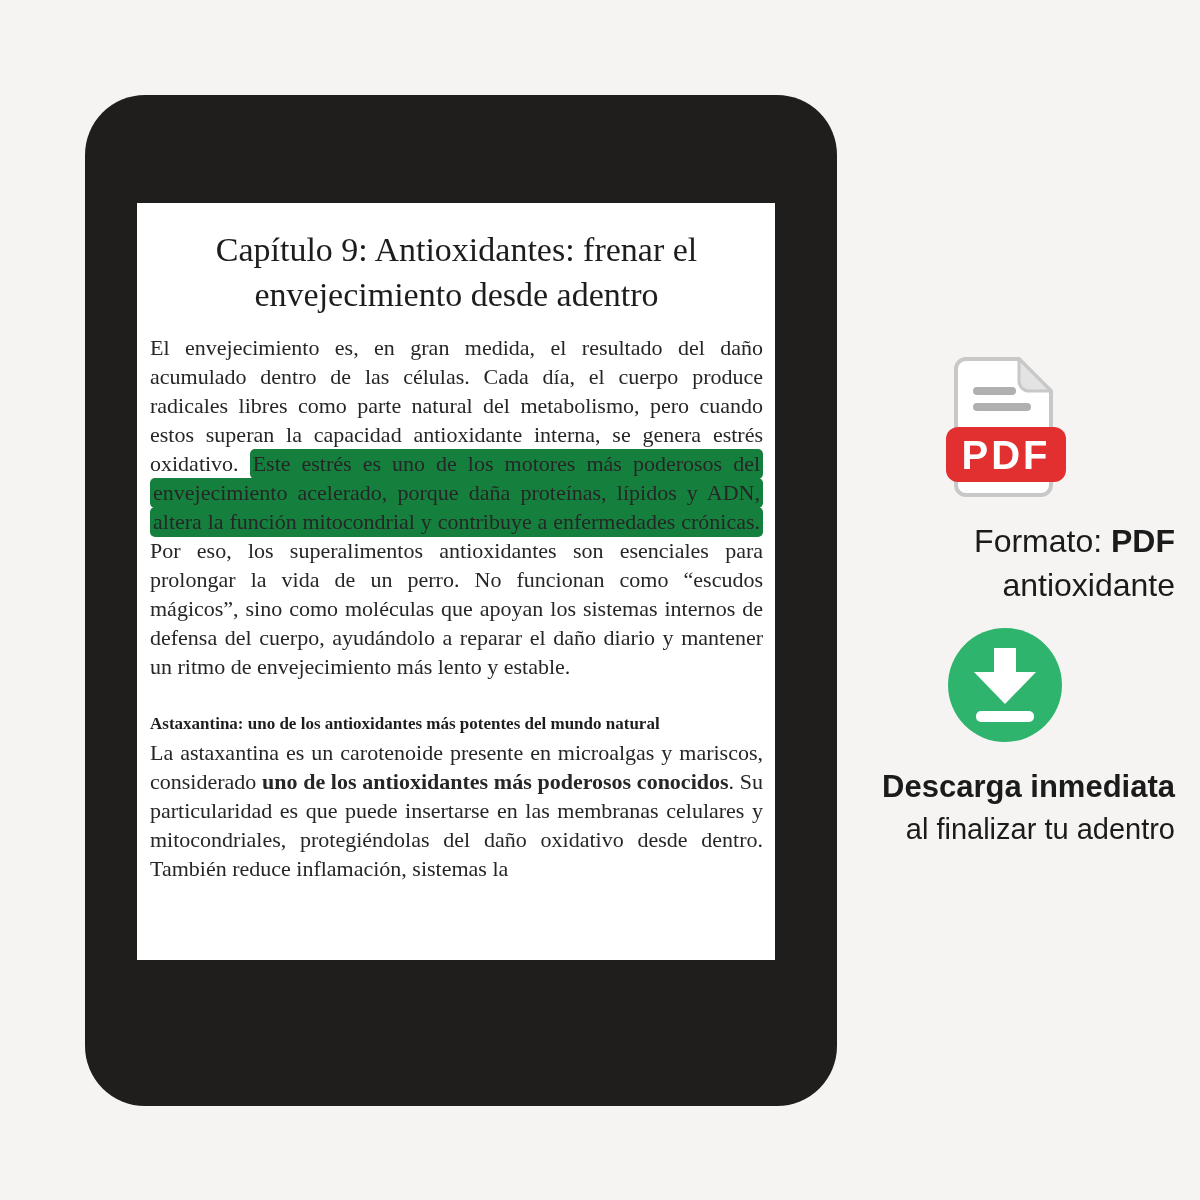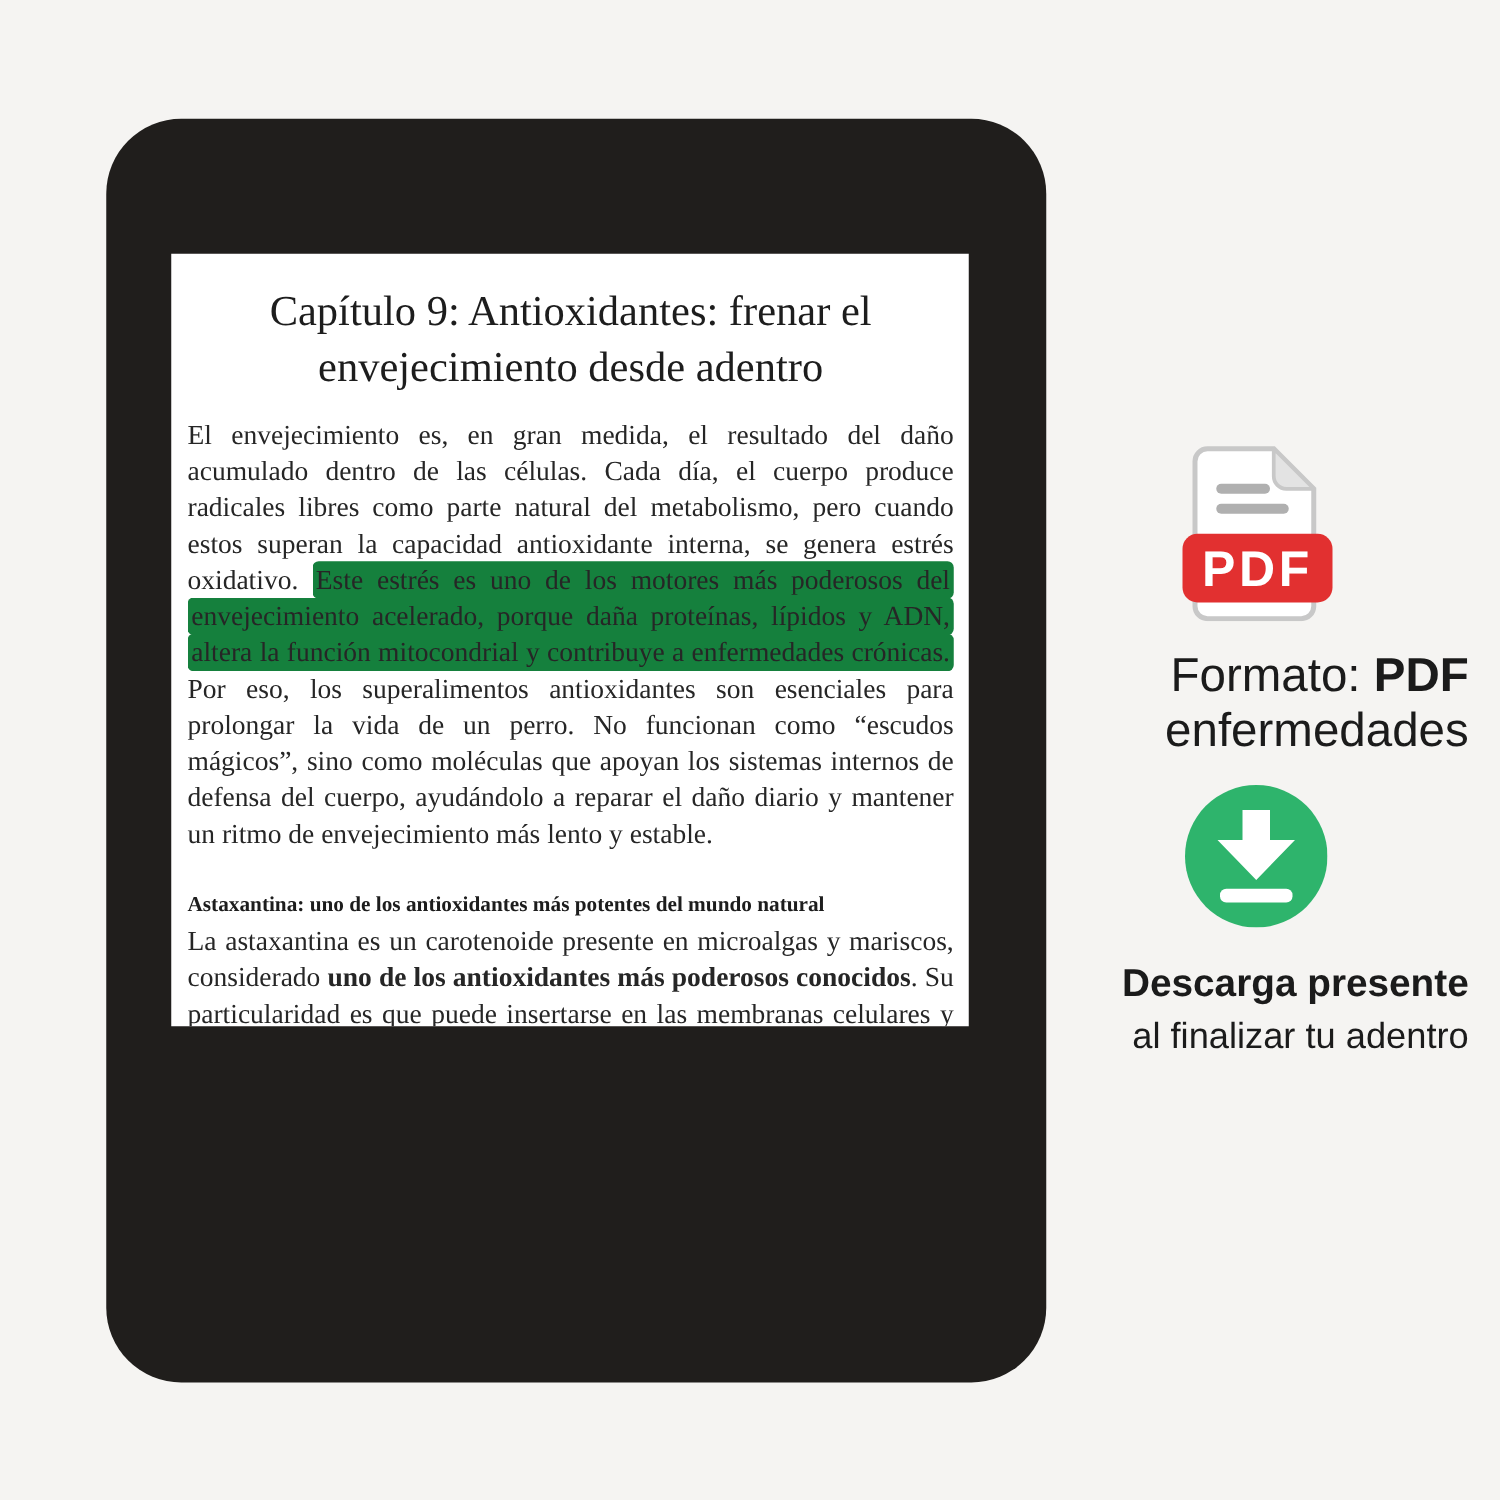--- a/index.html
+++ b/index.html
@@ -12,21 +12,21 @@
   }
   
   .tablet{
     position:absolute;left:85px;top:95px;
     width:752px;height:1011px;
     background:#201e1c;
     border-radius:60px;
   }
   .screen{
     position:absolute;left:52px;top:108px;
-    width:638px;height:618px;
+    width:638px;height:757px;
     background:#ffffff;
     overflow:hidden;
     box-sizing:border-box;
     padding:24px 12px 0 13px;
   }
   .book-title{
     font-family:"Liberation Serif","DejaVu Serif",serif;
     font-weight:normal;
     font-size:34px;line-height:45px;
     text-align:center;
@@ -58,21 +58,21 @@
   
   .side{
     position:absolute;left:835px;top:347px;
     width:340px;
     text-align:right;
     color:#1b1b1b;
   }
   .pdf-icon{display:block;margin:0 auto;}
   .format-text{
     margin-top:22px;
-    font-size:38px;line-height:44px;
+    font-size:32px;line-height:44px;
     color:#1b1b1b;
   }
   .download-icon{display:block;margin:21px auto 0 auto;}
   .delivery-text{
     margin-top:24px;
     font-size:29px;line-height:42px;
     color:#1b1b1b;
   }
   .delivery-text .bold-line{
     font-weight:bold;
@@ -103,28 +103,28 @@
       <path d="M23 12 h53 l32 32 v94 a10 10 0 0 1 -10 10 h-75 a10 10 0 0 1 -10 -10 v-116 a10 10 0 0 1 10 -10 z" fill="#ffffff" stroke="#c8c8c8" stroke-width="4"></path>
       <path d="M76 12 l32 32 h-22 a10 10 0 0 1 -10 -10 z" fill="#e3e3e3" stroke="#c8c8c8" stroke-width="3" stroke-linejoin="round"></path>
       <rect x="30" y="40" width="43" height="8" rx="4" fill="#b0b0b0"></rect>
       <rect x="30" y="56" width="58" height="8" rx="4" fill="#b0b0b0"></rect>
       <rect x="3" y="80" width="120" height="55" rx="12" fill="#e23030"></rect>
       <text x="63" y="122" text-anchor="middle" font-family="Liberation Sans, sans-serif" font-weight="bold" font-size="40" letter-spacing="3" fill="#ffffff">PDF</text>
     </svg>
 
     <div class="format-text">
       <div><span>Formato: </span><strong>PDF</strong></div>
-      <div>enfermedades</div>
+      <div>antioxidante</div>
     </div>
 
     <svg class="download-icon" width="114" height="114" viewBox="0 0 114 114">
       <circle cx="57" cy="57" r="57" fill="#2eb46c"></circle>
       <path d="M46 20 h22 v24 h20 L57 76 L26 44 h20 z" fill="#ffffff"></path>
       <rect x="28" y="83" width="58" height="11" rx="5" fill="#ffffff"></rect>
     </svg>
 
     <div class="delivery-text">
-      <div class="bold-line">Descarga presente</div>
+      <div class="bold-line">Descarga inmediata</div>
       <div>al finalizar tu adentro</div>
     </div>
 
   </div>
 </div>
 
 </body></html>

